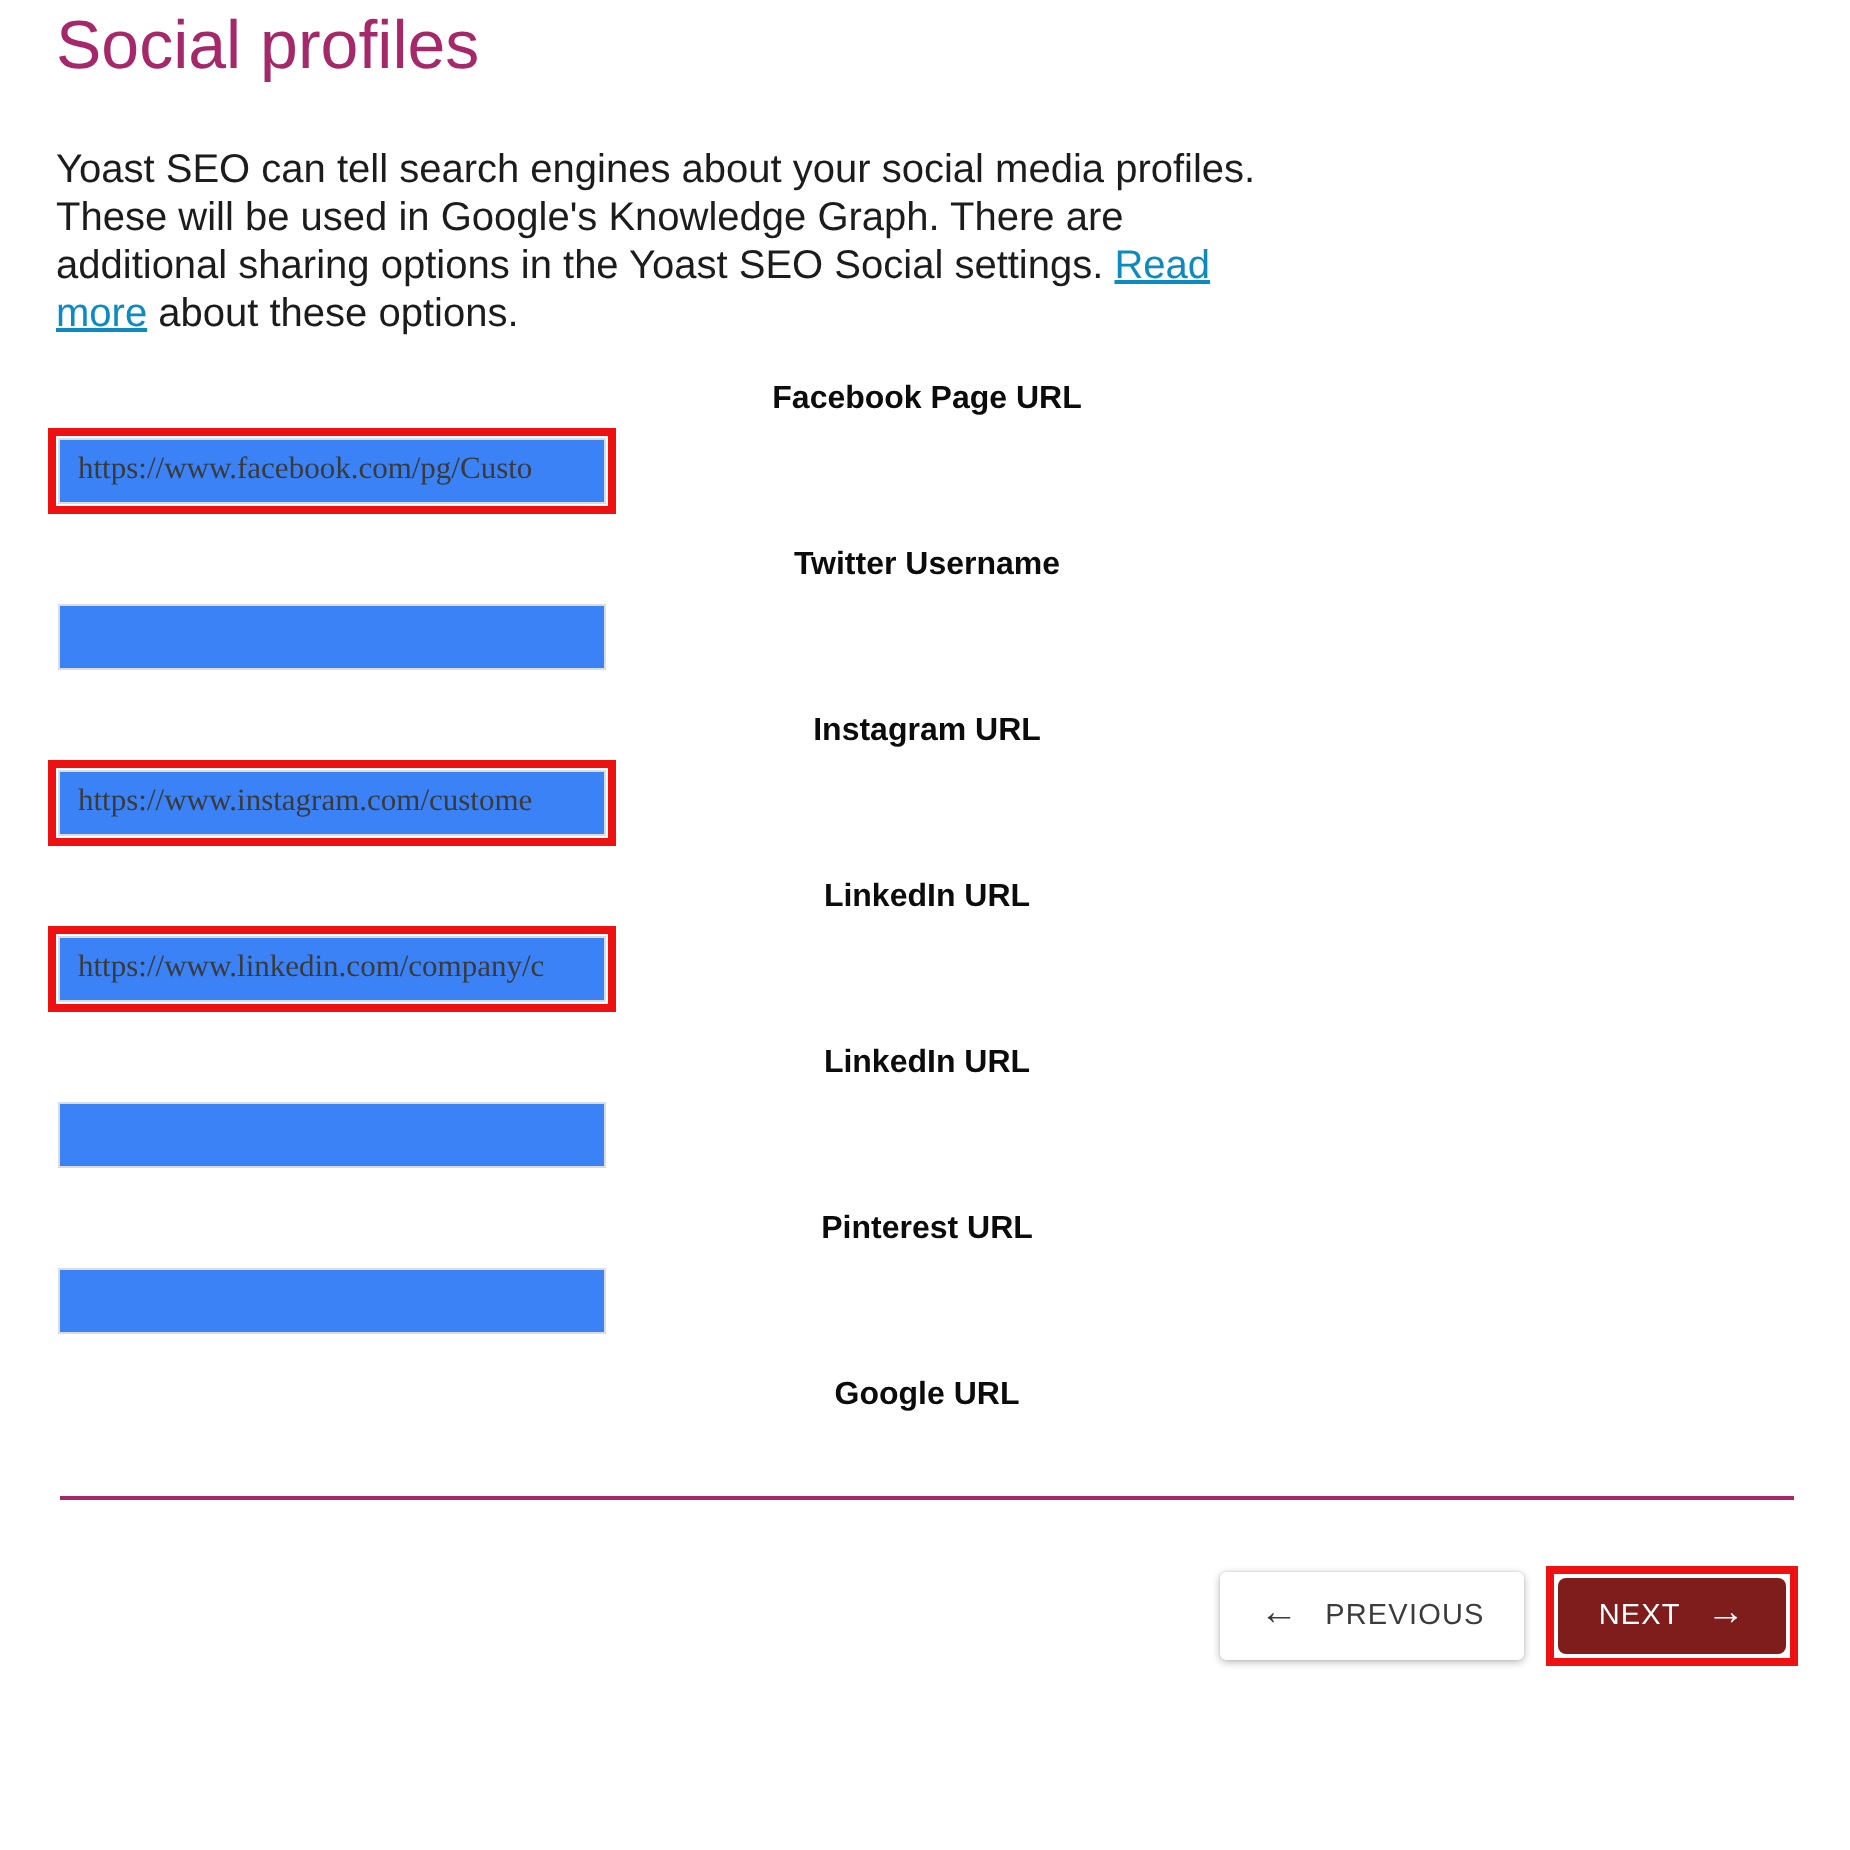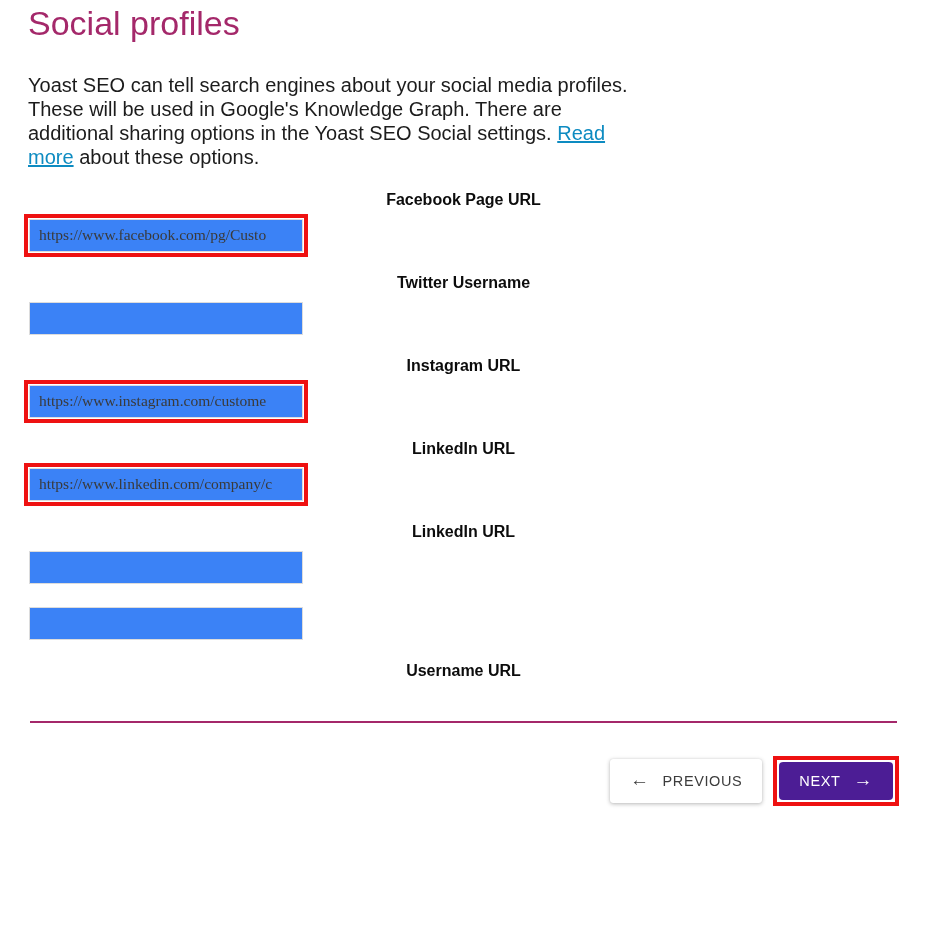--- a/index.html
+++ b/index.html
@@ -95,21 +95,21 @@
     color: #3c3c3c;
     box-shadow: 0 1px 4px rgba(0,0,0,0.28), 0 0 1px rgba(0,0,0,0.15);
   }
   .next-highlight {
     border: 4px solid #ee1111;
     padding: 2px;
     display: inline-block;
     line-height: 0;
   }
   .btn-next {
-    background: #4c1d95;
+    background: #7f1d1d;
     color: #ffffff;
     border-radius: 4px;
     height: 38px;
   }
 </style>
 </head>
 <body>
 
 <div class="page">
 
@@ -147,27 +147,28 @@
   </div>
 
   <div class="field">
     <label class="field-label">LinkedIn URL</label>
     <span class="input-wrap">
       <input class="text-input" type="text" style="">
     </span>
   </div>
 
   <div class="field">
+    <label class="field-label">Pinterest URL</label>
     <span class="input-wrap">
       <input class="text-input" type="text" style="">
     </span>
   </div>
 
   <div class="field">
-    <label class="field-label">Username URL</label>
+    <label class="field-label">Google URL</label>
   </div>
 
   <div class="field">
   </div>
 </div>
 
   <hr class="divider">
 
   <div class="button-row">
     <button class="btn btn-previous">

